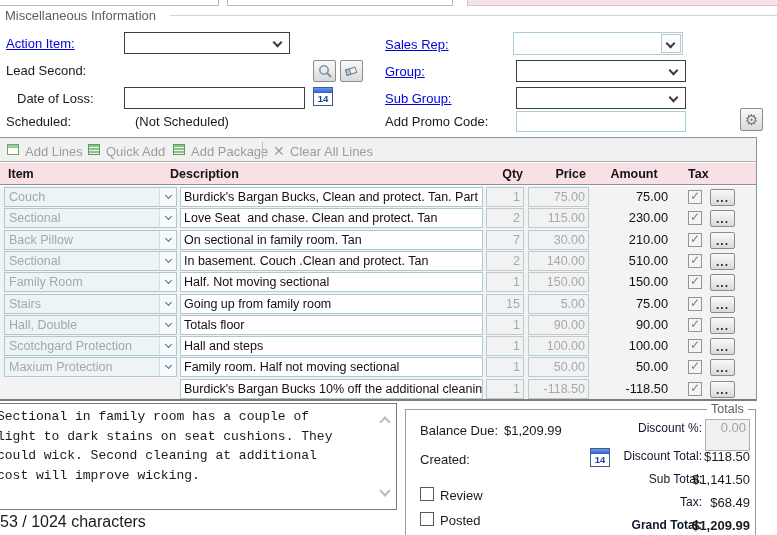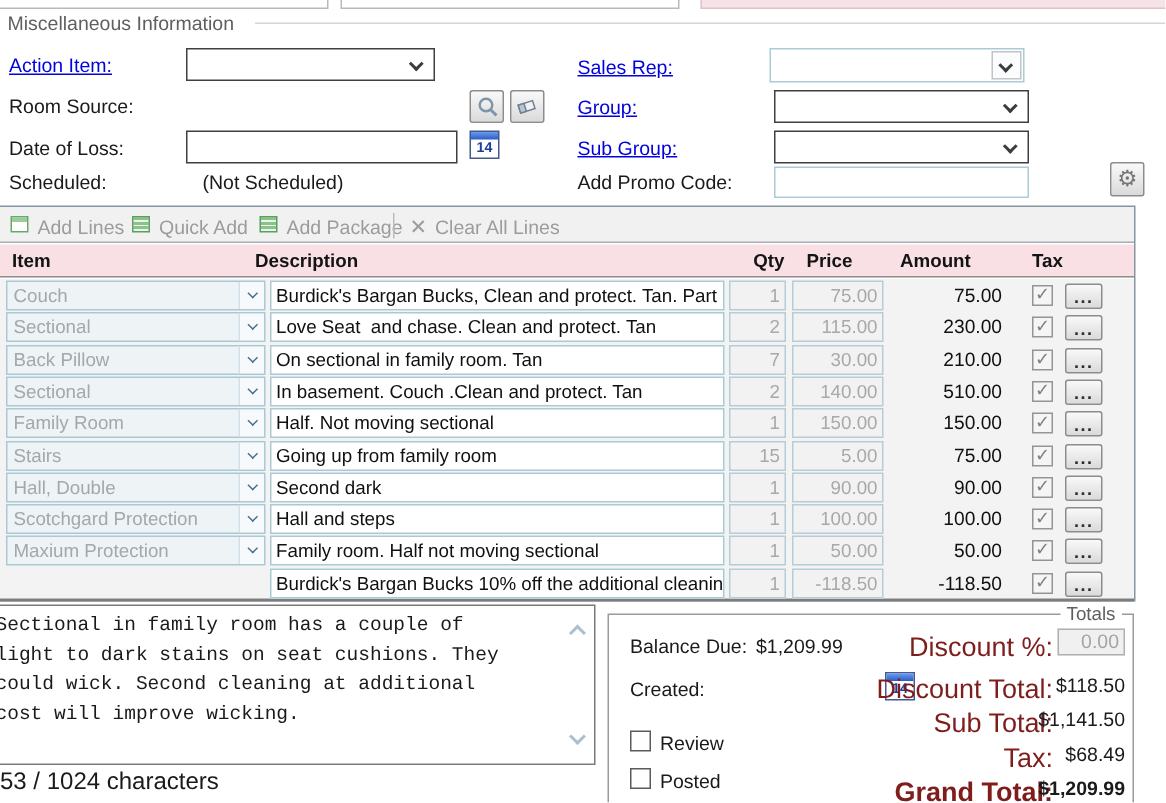--- a/index.html
+++ b/index.html
@@ -45,21 +45,21 @@
                line-height:20px;text-align:right}
   .cb{position:absolute;width:14px;height:14px;background:#f5f5f5;border:1px solid #949494;
       display:flex;align-items:center;justify-content:center}
   .cb .mark{color:#7f7f7f;font-size:12px;line-height:10px;margin-top:-2px}
   .cb.plain{background:#fff;border:1px solid #5a5a5a}
   .dots{position:absolute;width:25px;height:17px;font-size:12px;font-weight:bold;letter-spacing:1px;
         color:#2c2c2c;line-height:10px;padding-top:1px}
   
   .mono{font-family:"Liberation Mono","DejaVu Sans Mono",monospace;font-size:13px;line-height:19.5px;white-space:pre-wrap}
   .scroll-chev{position:absolute;width:8px;height:8px;border-right:2px solid #a9c0d2;border-bottom:2px solid #a9c0d2}
-  .tot-label{position:absolute;left:555px;width:147px;text-align:right;font-size:18px;color:#7f1d1d}
+  .tot-label{position:absolute;left:555px;width:147px;text-align:right;font-size:12px;color:#0f172a}
   .tot-value{position:absolute;left:646px;width:104px;text-align:right;font-size:13px;color:#1a1a1a}
   .bold{font-weight:bold}
   .sep-v{position:absolute;width:1px;background:#bbb}
   .hline{position:absolute;height:1px;background:#d4d4d4}
 </style>
 </head>
 <body>
 
 <div id="screen">
 
@@ -68,37 +68,37 @@
   <div class="remnant pink" style="left:467px;width:320px"></div>
 
   <div class="abs graylab" style="left:5px;top:8px">Miscellaneous Information</div>
   <div class="hline" style="left:170px;top:15px;width:607px"></div>
 
   <div class="abs link" style="left:6px;top:36px">Action Item:</div>
   <div class="select" style="left:124px;top:32px;width:166px;height:22px">
     <span class="chev" style="right:8px;top:6px"></span>
   </div>
 
-  <div class="abs" style="left:6px;top:63px">Room Source:</div>
+  <div class="abs" style="left:6px;top:63px">Lead Second:</div>
   <div class="btn" style="left:313px;top:60px;width:23px;height:22px">
     <svg width="14" height="14">
       <circle cx="6" cy="6" r="4.2" fill="none" stroke="#7d94a9" stroke-width="1.6"></circle>
       <line x1="9.3" y1="9.3" x2="13" y2="13" stroke="#7d94a9" stroke-width="2"></line>
     </svg>
   </div>
   <div class="btn" style="left:340px;top:60px;width:23px;height:22px">
     <svg width="15" height="13">
       <g transform="rotate(-18 7 6)">
         <rect x="2" y="3.5" width="10" height="5.5" fill="#eef2f6" stroke="#71808e" stroke-width="1"></rect>
         <rect x="2" y="3.5" width="4" height="5.5" fill="#b9c6d2" stroke="#71808e" stroke-width="1"></rect>
       </g>
     </svg>
   </div>
 
-  <div class="abs" style="left:6px;top:91px">Date of Loss:</div>
+  <div class="abs" style="left:17px;top:91px">Date of Loss:</div>
   <div class="input" style="left:124px;top:87px;width:181px;height:22px"></div>
   <div class="abs" style="left:313px;top:87px;width:20px;height:19px;background:#fff;border:1px solid #44598c">
     <div style="height:5px;background:linear-gradient(#6b9bef,#2b5cc4)"></div>
     <div style="font-size:9.5px;font-weight:bold;color:#1b3f9e;text-align:center;line-height:12px">14</div>
   </div>
 
   <div class="abs" style="left:6px;top:114px">Scheduled:</div>
   <div class="abs" style="left:135px;top:114px">(Not Scheduled)</div>
 
   <div class="abs link" style="left:385px;top:37px">Sales Rep:</div>
@@ -136,22 +136,22 @@
   <div class="tb-label" style="left:106px;top:144px">Quick Add</div>
   <span class="icon-table" style="left:173px;top:144px"></span>
   <div class="tb-label" style="left:191px;top:144px">Add Package</div>
   <div class="sep-v" style="left:262px;top:142px;height:17px"></div>
   <div class="tb-label" style="left:273px;top:143px;font-size:14px">✕</div>
   <div class="tb-label" style="left:290px;top:144px">Clear All Lines</div>
 
   <div class="hdr" style="left:8px;top:163px">Item</div>
   <div class="hdr" style="left:170px;top:163px">Description</div>
   <div class="hdr" style="left:480px;top:163px;width:43px;text-align:right">Qty</div>
-  <div class="hdr" style="left:520px;top:163px;width:66px;text-align:center">Price</div>
-  <div class="hdr" style="left:600px;top:163px;width:68px;text-align:left">Amount</div>
+  <div class="hdr" style="left:520px;top:163px;width:66px;text-align:right">Price</div>
+  <div class="hdr" style="left:600px;top:163px;width:68px;text-align:center">Amount</div>
   <div class="hdr" style="left:688px;top:163px">Tax</div>
 
   <div id="grid-rows">
       <div class="grid-row" style="top: 187px;">
         <div class="cell-item">Couch<div class="arrowbox"><div class="chev sm" style="right: 5px; top: 5px;"></div></div></div>
         <div class="cell-desc">Burdick's Bargan Bucks, Clean and protect. Tan. Part of</div>
         <div class="cell-qty">1</div>
         <div class="cell-price">75.00</div>
         <div class="cell-amount">75.00</div>
         <div class="cb" style="left: 688px; top: 3px;">
@@ -209,21 +209,21 @@
         <div class="cell-qty">15</div>
         <div class="cell-price">5.00</div>
         <div class="cell-amount">75.00</div>
         <div class="cb" style="left: 688px; top: 3px;">
           <div class="mark">✓</div>
         </div>
         <div class="dots btn" style="left: 710px; top: 2px; width: 25px; height: 17px;">...</div>
       </div>
       <div class="grid-row" style="top: 314.8px;">
         <div class="cell-item">Hall, Double<div class="arrowbox"><div class="chev sm" style="right: 5px; top: 5px;"></div></div></div>
-        <div class="cell-desc">Second dark</div>
+        <div class="cell-desc">Totals floor</div>
         <div class="cell-qty">1</div>
         <div class="cell-price">90.00</div>
         <div class="cell-amount">90.00</div>
         <div class="cb" style="left: 688px; top: 3px;">
           <div class="mark">✓</div>
         </div>
         <div class="dots btn" style="left: 710px; top: 2px; width: 25px; height: 17px;">...</div>
       </div>
       <div class="grid-row" style="top: 336.1px;">
         <div class="cell-item">Scotchgard Protection<div class="arrowbox"><div class="chev sm" style="right: 5px; top: 5px;"></div></div></div>
@@ -275,21 +275,21 @@
   <div class="abs" style="left:420px;top:423px">Balance Due:</div>
   <div class="abs" style="left:504px;top:423px">$1,209.99</div>
 
   <div class="abs" style="left:420px;top:452px">Created:</div>
   <div class="abs" style="left:590px;top:448px;width:20px;height:19px;background:#fff;border:1px solid #44598c">
     <div style="height:5px;background:linear-gradient(#6b9bef,#2b5cc4)"></div>
     <div style="font-size:9.5px;font-weight:bold;color:#1b3f9e;text-align:center;line-height:12px">14</div>
   </div>
 
   <div class="tot-label" style="top:421px">Discount %:</div>
-  <div class="abs" style="left:705px;top:419px;width:45px;height:18px;background:#f0f0f0;border:1px solid #b0b0b0;
+  <div class="abs" style="left:705px;top:419px;width:45px;height:32px;background:#f0f0f0;border:1px solid #b0b0b0;
        color:#a3a3a3;text-align:right;padding-right:3px;line-height:16px">0.00</div>
 
   <div class="tot-label" style="top:449px">Discount Total:</div>
   <div class="tot-value" style="top:449px">$118.50</div>
 
   <div class="tot-label" style="top:472px">Sub Total:</div>
   <div class="tot-value" style="top:472px">$1,141.50</div>
 
   <div class="tot-label" style="top:495px">Tax:</div>
   <div class="tot-value" style="top:495px">$68.49</div>

